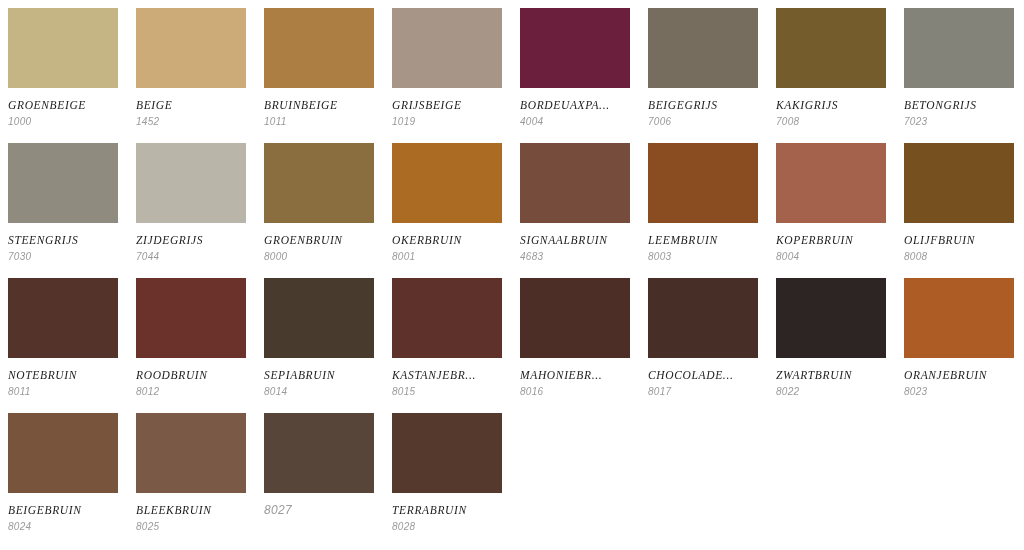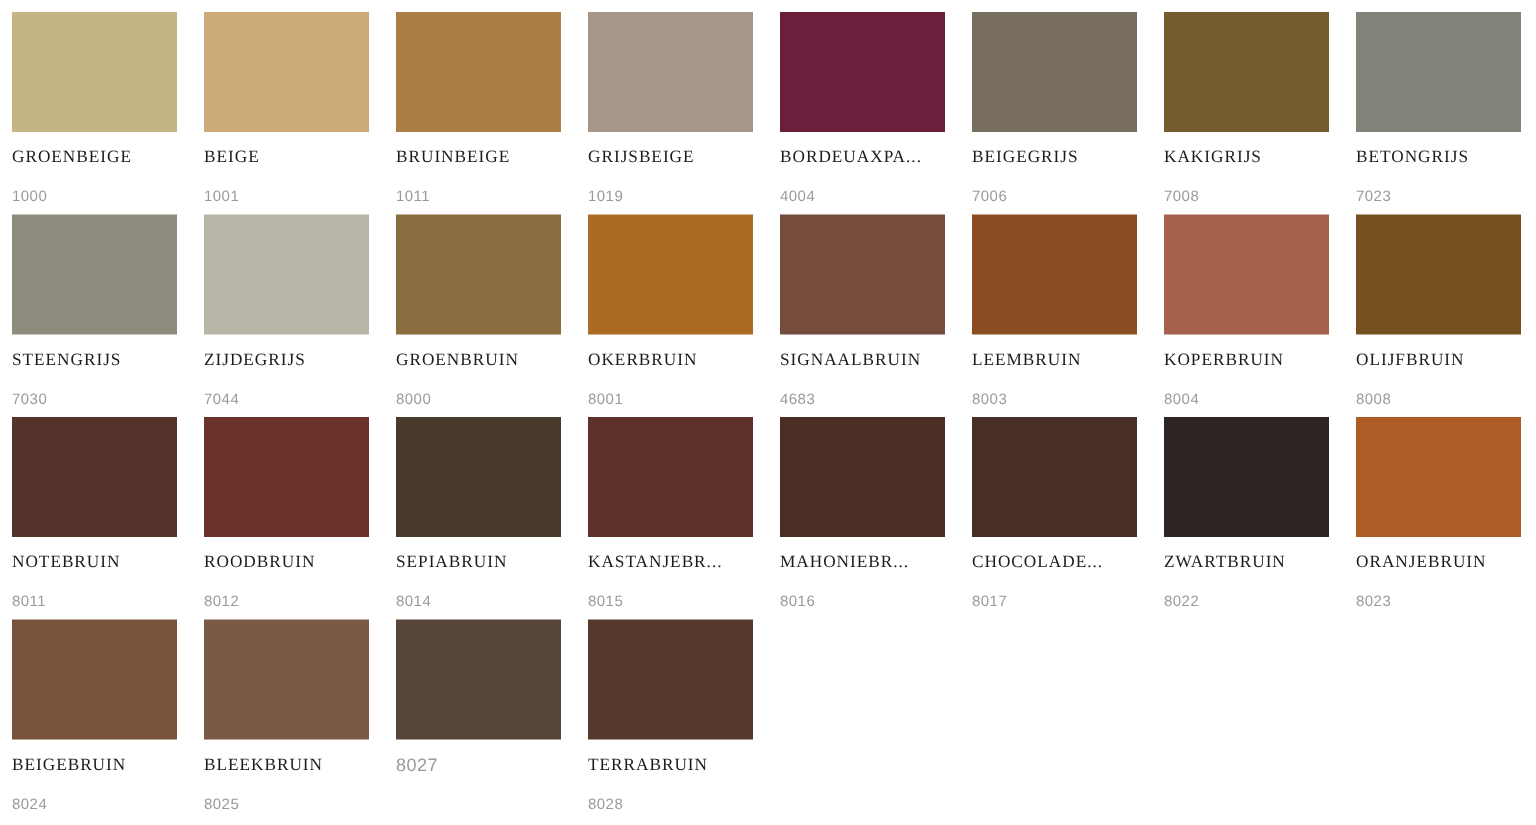--- a/index.html
+++ b/index.html
@@ -13,20 +13,21 @@
     font-family: "Liberation Serif", serif;
     overflow: hidden;
   }
   #swatch-grid {
     display: grid;
     grid-template-columns: repeat(8, 128px);
     grid-template-rows: repeat(4, 135px);
     width: 916px;
     column-gap: 0;
     row-gap: 0;
+    font-style: italic;
   }
   .swatch-cell {
     position: relative;
     padding: 8px 8px 0 8px;
     box-sizing: border-box;
   }
   .swatch-chip {
     width: 110px;
     height: 80px;
     display: block;
@@ -41,21 +42,21 @@
     white-space: nowrap;
     overflow: hidden;
     line-height: 13px;
     height: 13px;
   }
   .swatch-code {
     font-family: "Liberation Sans", sans-serif;
     font-size: 10px;
     letter-spacing: 0.3px;
     color: #9a9a9a;
-    margin-top: 14px;
+    margin-top: 4px;
     line-height: 12px;
     white-space: nowrap;
   }
   .swatch-cell.no-name .swatch-name {
     font-family: "Liberation Sans", sans-serif;
     font-size: 12px;
     letter-spacing: 0.3px;
     color: #9a9a9a;
   }
   .swatch-cell.no-name .swatch-code {
@@ -67,21 +68,21 @@
 
 <div id="swatch-grid">
     <div class="swatch-cell">
       <div class="swatch-chip" style="background-color: rgb(197, 180, 132);"></div>
       <div class="swatch-name">GROENBEIGE</div>
       <div class="swatch-code">1000</div>
     </div>
     <div class="swatch-cell">
       <div class="swatch-chip" style="background-color: rgb(205, 171, 121);"></div>
       <div class="swatch-name">BEIGE</div>
-      <div class="swatch-code">1001</div>
+      <div class="swatch-code">1452</div>
     </div>
     <div class="swatch-cell">
       <div class="swatch-chip" style="background-color: rgb(173, 126, 67);"></div>
       <div class="swatch-name">BRUINBEIGE</div>
       <div class="swatch-code">1011</div>
     </div>
     <div class="swatch-cell">
       <div class="swatch-chip" style="background-color: rgb(167, 149, 136);"></div>
       <div class="swatch-name">GRIJSBEIGE</div>
       <div class="swatch-code">1019</div>

